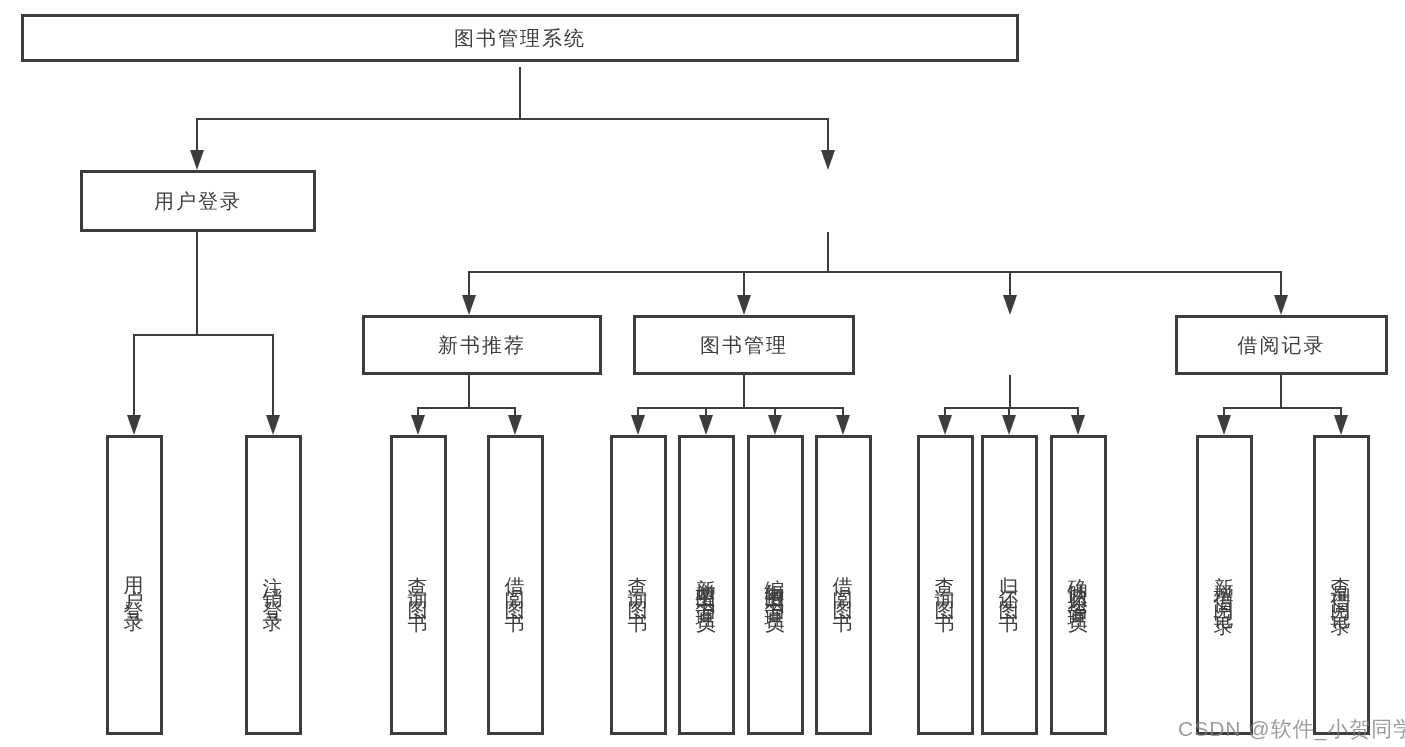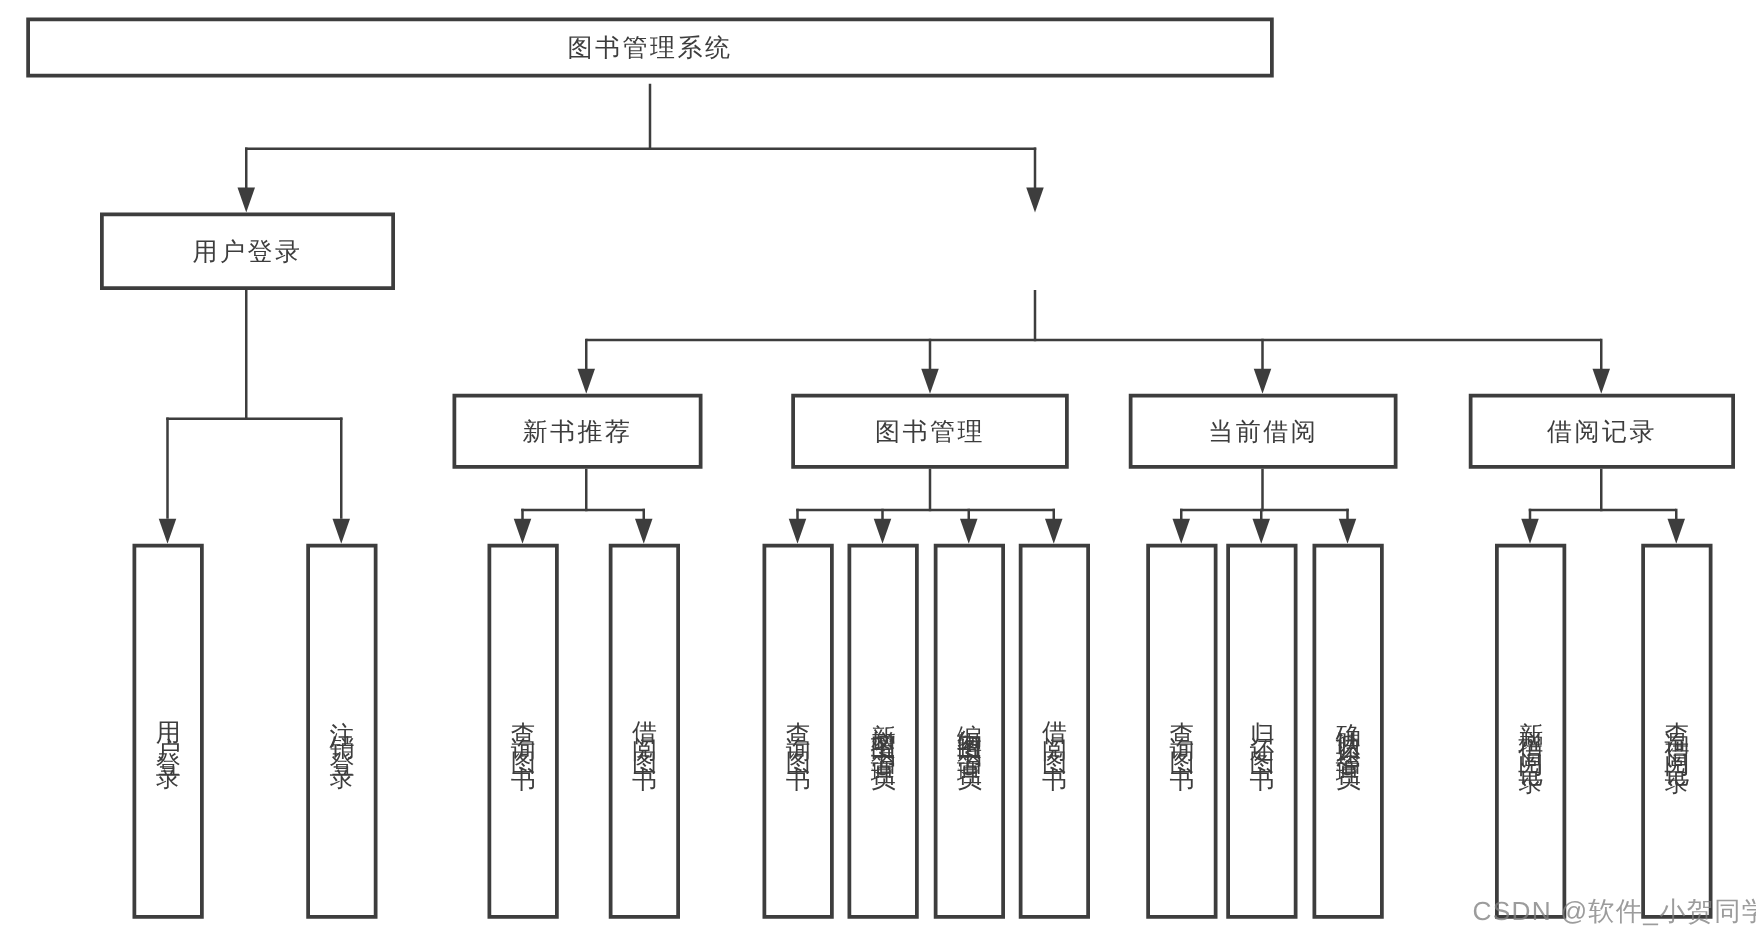--- a/index.html
+++ b/index.html
@@ -96,28 +96,25 @@
   <div class="hl" style="left:469px;top:271px;width:812px"></div>
   <div class="vl" style="left:468px;top:271px;height:26px"></div>
   <div class="arr" style="left:462px;top:295px"></div>
   <div class="vl" style="left:743px;top:271px;height:26px"></div>
   <div class="arr" style="left:737px;top:295px"></div>
   <div class="vl" style="left:1009px;top:271px;height:26px"></div>
   <div class="arr" style="left:1003px;top:295px"></div>
   <div class="vl" style="left:1280px;top:271px;height:26px"></div>
   <div class="arr" style="left:1274px;top:295px"></div>
 
-  <div class="box" style="left:362px;top:315px;width:200px;height:60px">
+  <div class="box" style="left:362px;top:315px;width:240px;height:60px">
     <span>新书推荐</span>
   </div>
   <div class="box" style="left:633px;top:315px;width:222px;height:60px">
     <span>图书管理</span>
-  </div>
-  <div class="box" style="left:903px;top:315px;width:215px;height:60px">
-    <span>当前借阅</span>
   </div>
   <div class="box" style="left:1175px;top:315px;width:213px;height:60px">
     <span>借阅记录</span>
   </div>
 
   <div class="vl" style="left:468px;top:375px;height:34px"></div>
   <div class="hl" style="left:417px;top:407px;width:99px"></div>
   <div class="vl" style="left:417px;top:407px;height:10px"></div>
   <div class="arr" style="left:411px;top:415px"></div>
   <div class="vl" style="left:514px;top:407px;height:10px"></div>

